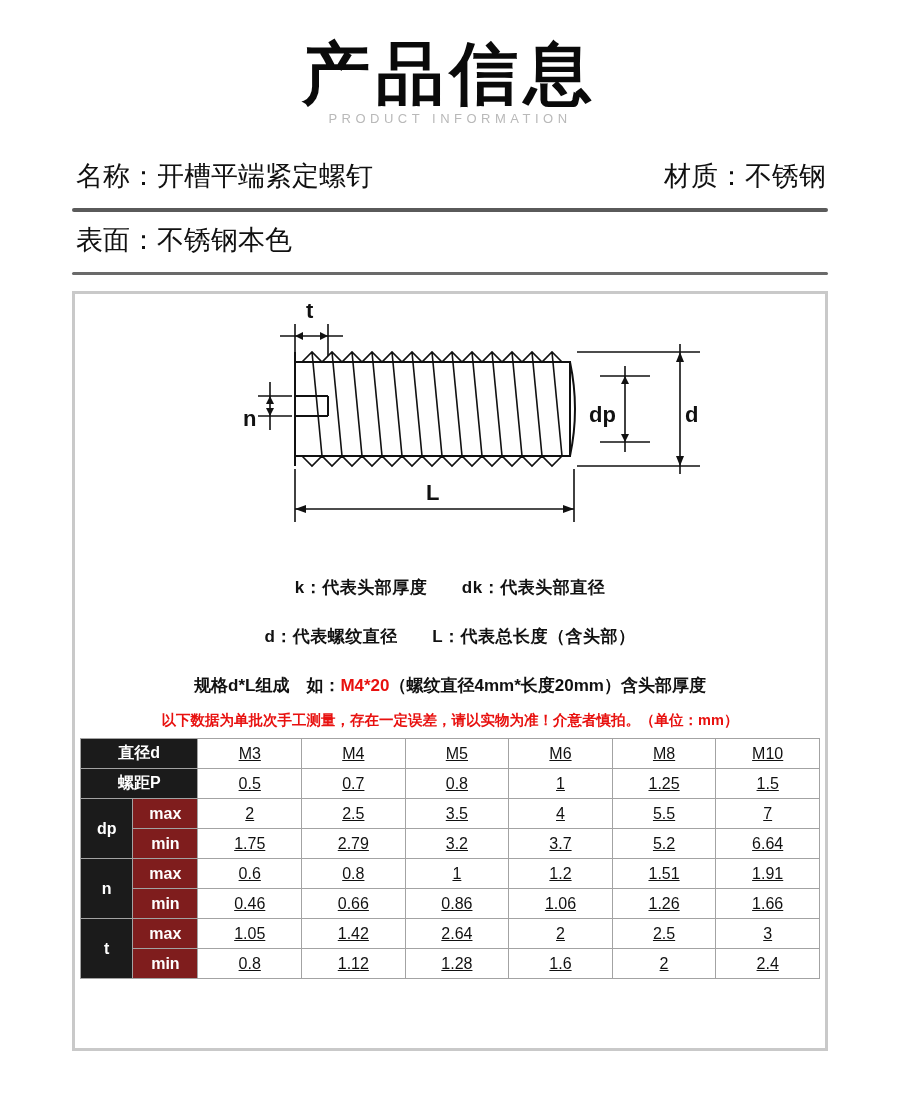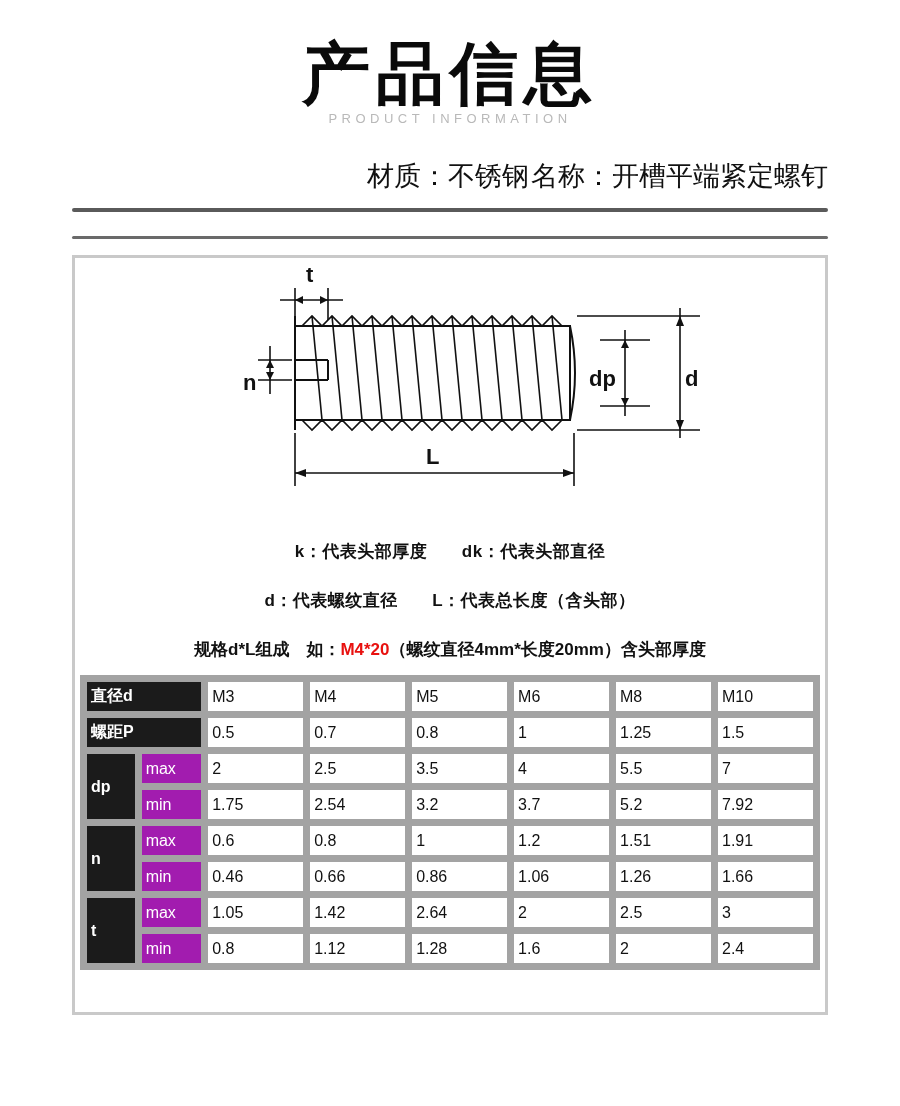--- a/index.html
+++ b/index.html
@@ -115,66 +115,69 @@
     margin-bottom: 8px;
   }
   
   table.spec-table {
     border-collapse: collapse;
     margin: 0 auto;
     width: 740px;
     font-size: 16px;
   }
   table.spec-table td {
-    border: 7px solid #a3a3a3;
+    border: 1px solid #a3a3a3;
+    text-align: center;
     height: 29px;
     padding: 0 4px;
     background: #fff;
     color: #111;
   }
   table.spec-table td.hdr {
     background: #1b1b1b;
     color: #fff;
     font-weight: 700;
     width: 82px;
   }
   table.spec-table td.hdr-left {
     background: #1b1b1b;
     color: #fff;
     font-weight: 700;
     width: 40px;
   }
   table.spec-table td.hdr-sub {
-    background: #a21caf;
+    background: #7f1d1d;
     color: #fff;
-    font-weight: 400;
+    font-weight: 700;
     width: 52px;
   }
   table.spec-table td.val {
     width: 88px;
+    text-decoration: underline;
   }
   .svg-wrap { display:block; margin: 0 auto; }
 </style>
 </head>
 <body>
 
 <div class="page">
 
   <div class="title-block">
     <div class="main-title">产品信息</div>
     <div class="sub-title">PRODUCT INFORMATION</div>
   </div>
 
   <div class="info-wrap">
     <div class="info-row">
+      <div class="field">名称：开槽平端紧定螺钉</div>
       <div class="field second">材质：不锈钢</div>
-      <div class="field">名称：开槽平端紧定螺钉</div>
     </div>
     <div class="divider"></div>
     <div class="info-row">
+      <div class="field">表面：不锈钢本色</div>
     </div>
     <div class="divider thin"></div>
   </div>
 
   <div class="panel">
 
     <div class="drawing">
       <svg class="svg-wrap" width="740" height="250" viewBox="0 0 740 250">
         <g stroke="#111" fill="none" stroke-width="1.6">
 
@@ -256,20 +259,21 @@
         <span>d：代表螺纹直径</span>
         <span class="gap"></span>
         <span>L：代表总长度（含头部）</span>
       </div>
     </div>
 
     <div class="spec-line">
       <span>规格d*L组成　如：</span><span class="red">M4*20</span><span>（螺纹直径4mm*长度20mm）含头部厚度</span>
     </div>
 
+    <div class="note-line">以下数据为单批次手工测量，存在一定误差，请以实物为准！介意者慎拍。（单位：mm）</div>
 
     <table class="spec-table">
       <tbody>
         <tr>
           <td class="hdr" colspan="2">直径d</td>
           <td class="val">M3</td>
           <td class="val">M4</td>
           <td class="val">M5</td>
           <td class="val">M6</td>
           <td class="val">M8</td>
@@ -290,25 +294,25 @@
           <td class="val">2</td>
           <td class="val">2.5</td>
           <td class="val">3.5</td>
           <td class="val">4</td>
           <td class="val">5.5</td>
           <td class="val">7</td>
         </tr>
         <tr>
           <td class="hdr-sub">min</td>
           <td class="val">1.75</td>
-          <td class="val">2.54</td>
+          <td class="val">2.79</td>
           <td class="val">3.2</td>
           <td class="val">3.7</td>
           <td class="val">5.2</td>
-          <td class="val">7.92</td>
+          <td class="val">6.64</td>
         </tr>
         <tr>
           <td class="hdr-left" rowspan="2">n</td>
           <td class="hdr-sub">max</td>
           <td class="val">0.6</td>
           <td class="val">0.8</td>
           <td class="val">1</td>
           <td class="val">1.2</td>
           <td class="val">1.51</td>
           <td class="val">1.91</td>

